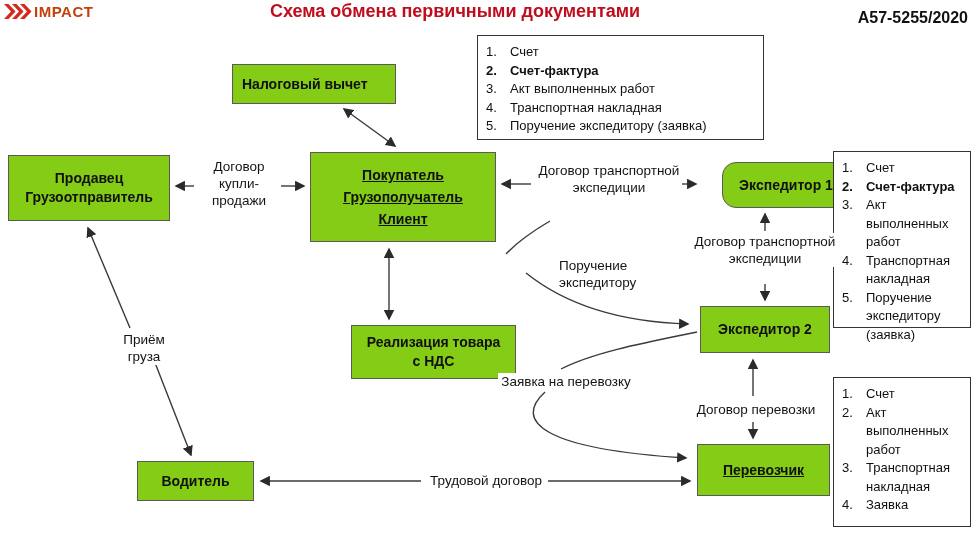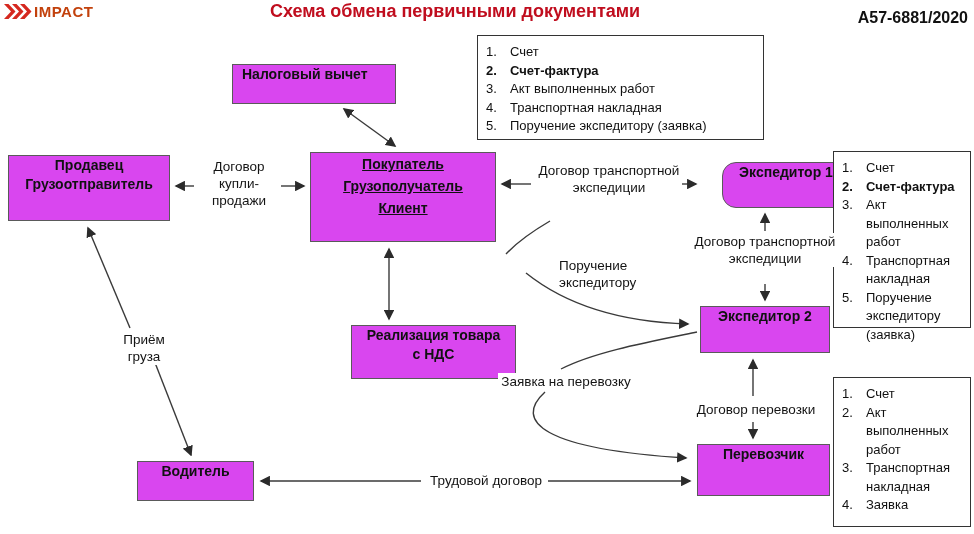--- a/index.html
+++ b/index.html
@@ -7,30 +7,30 @@
          font-family:"Liberation Sans","DejaVu Sans",sans-serif;color:#111;}
   
   .logo{position:absolute;left:4px;top:3px;display:flex;align-items:center;gap:2px;}
   .logo-text{font-size:15px;font-weight:700;letter-spacing:.5px;color:#c2410c;}
   .title{position:absolute;left:175px;top:1px;width:560px;text-align:center;
          font-size:18px;font-weight:700;color:#c00d1e;}
   .case-no{position:absolute;right:6px;top:9px;font-size:16px;font-weight:700;color:#111;}
   
   #arrows{position:absolute;left:0;top:0;width:974px;height:534px;pointer-events:none;}
   
-  .node{position:absolute;background:#d946ef;border:1.5px solid #5a5a5a;
-        display:flex;flex-direction:column;justify-content:flex-start;align-items:center;
+  .node{position:absolute;background:#84cc16;border:1.5px solid #5a5a5a;
+        display:flex;flex-direction:column;justify-content:center;align-items:center;
         font-weight:700;font-size:14px;line-height:19px;text-align:center;box-sizing:border-box;}
   #box-nalog{left:232px;top:64px;width:164px;height:40px;align-items:flex-start;padding-left:9px;}
   #box-prodavec{left:8px;top:155px;width:162px;height:66px;}
   #box-pokupatel{left:310px;top:152px;width:186px;height:90px;line-height:22px;text-decoration:underline;}
   #box-realizacia{left:307px;top:325px;width:165px;height:54px;margin-left:44px;}
   #box-exp1{left:722px;top:162px;width:128px;height:46px;border-radius:14px;}
   #box-exp2{left:700px;top:306px;width:130px;height:47px;}
-  #box-perevozchik{left:697px;top:444px;width:133px;height:52px;}
+  #box-perevozchik{left:697px;top:444px;width:133px;height:52px;text-decoration:underline;}
   #box-voditel{left:137px;top:461px;width:117px;height:40px;}
   
   .doclist{position:absolute;background:#fff;border:1.5px solid #333;box-sizing:border-box;
            padding:7px 6px 6px 8px;font-size:13px;line-height:18.5px;}
   #list-top{left:477px;top:35px;width:287px;height:105px;}
   #list-exp{left:833px;top:151px;width:138px;height:177px;}
   #list-perev{left:833px;top:377px;width:138px;height:150px;}
   .doclist .row{display:flex;}
   .doclist .num{width:24px;flex:0 0 24px;}
   .doclist .txt{flex:1;}
@@ -94,21 +94,21 @@
     <svg width="28" height="15" viewBox="0 0 28 15">
       <g fill="#d5281f">
         <path d="M0,0 L7,7.5 L0,15 L4.5,15 L11.5,7.5 L4.5,0 Z"></path>
         <path d="M8,0 L15,7.5 L8,15 L12.5,15 L19.5,7.5 L12.5,0 Z"></path>
         <path d="M16,0 L23,7.5 L16,15 L20.5,15 L27.5,7.5 L20.5,0 Z"></path>
       </g>
     </svg>
     <span class="logo-text">IMPACT</span>
   </div>
   <div class="title">Схема обмена первичными документами</div>
-  <div class="case-no">А57-6881/2020</div>
+  <div class="case-no">А57-5255/2020</div>
 
   <div class="node" id="box-nalog">
     <div>Налоговый вычет</div>
   </div>
   <div class="node" id="box-prodavec">
     <div>Продавец</div>
     <div>Грузоотправитель</div>
   </div>
   <div class="node" id="box-pokupatel">
     <div>Покупатель</div>

